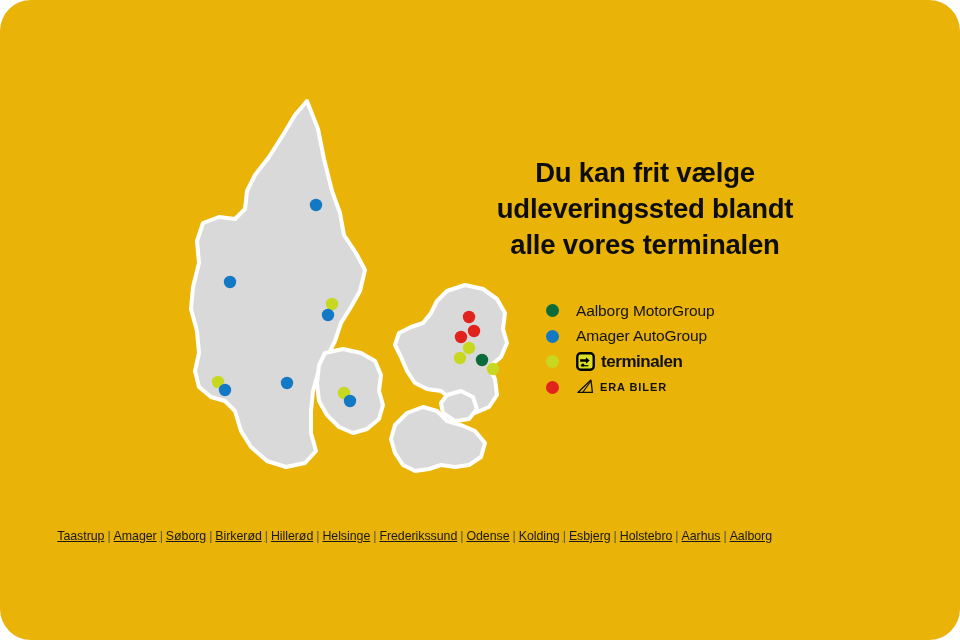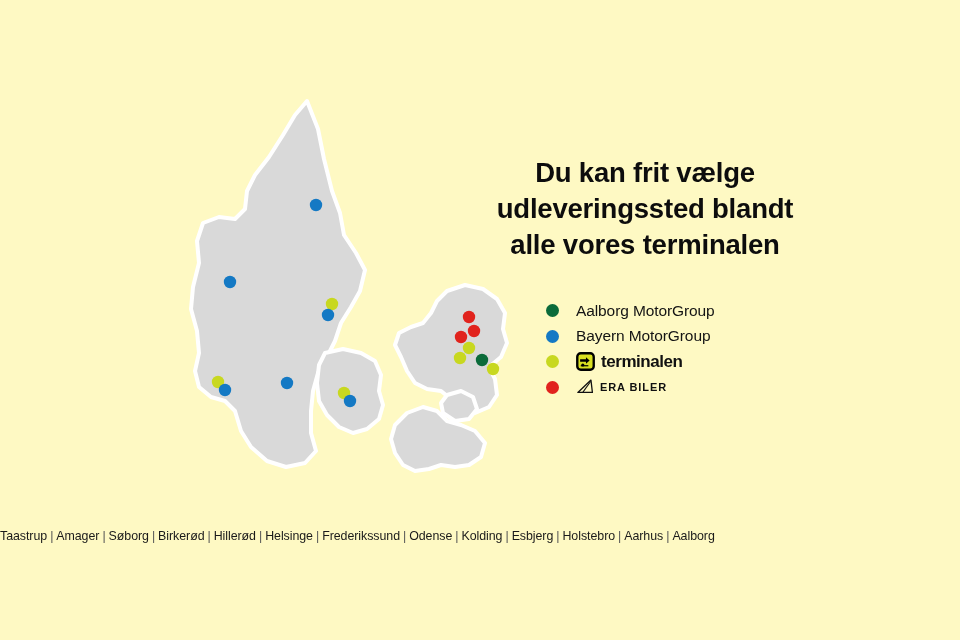--- a/index.html
+++ b/index.html
@@ -15,21 +15,22 @@
     font-family: "Liberation Sans", sans-serif;
     color: #111111;
   }
 
   
   #poster {
     position: absolute;
     left: 0; top: 0;
     width: 960px;
     height: 640px;
-    background: #fef9c3;
+    background: #eab308;
+    border-radius: 31px;
   }
 
   
   #map-wrap {
     position: absolute;
     left: 185px;
     top: 95px;
     width: 330px;
     height: 405px;
   }
@@ -104,26 +105,27 @@
     font-weight: 700;
     color: #111111;
     letter-spacing: 0.9px;
   }
 
   
   #cities {
     position: absolute;
     left: 0;
     top: 529px;
-    width: 897px;
-    text-align: left;
+    width: 772px;
+    text-align: right;
     font-size: 12.4px;
     color: #1a1a1a;
     white-space: nowrap;
     letter-spacing: -0.05px;
+    text-decoration: underline;
   }
   #cities .sep {
     color: #555555;
     padding: 0 3px;
   }
   #cities .city { }
 </style>
 </head>
 <body>
 
@@ -282,21 +284,21 @@
 
   <div id="legend">
 
     <div class="legend-row">
       <span class="legend-swatch" style="background:#0b6b3a"></span>
       <span class="legend-label">Aalborg MotorGroup</span>
     </div>
 
     <div class="legend-row">
       <span class="legend-swatch" style="background:#1479c4"></span>
-      <span class="legend-label">Bayern MotorGroup</span>
+      <span class="legend-label">Amager AutoGroup</span>
     </div>
 
     <div class="legend-row">
       <span class="legend-swatch" style="background:#c8d820"></span>
       <span class="legend-logo">
         <svg class="logo-terminalen-mark" viewBox="0 0 24 24" xmlns="http://www.w3.org/2000/svg">
           <rect x="1.6" y="1.6" width="20.8" height="20.8" rx="4.4" ry="4.4" fill="#d9e021" stroke="#000000" stroke-width="3"></rect>
           <path d="M5.2 9.2 h7.4 v-2.6 l4.6 4.1 -4.6 4.1 v-2.6 h-7.4 z" fill="#000000"></path>
           <circle cx="8.6" cy="16.4" r="2.0" fill="#000000"></circle>
           <path d="M6.0 16.6 h9.6 v1.5 h-9.6 z" fill="#000000"></path>

